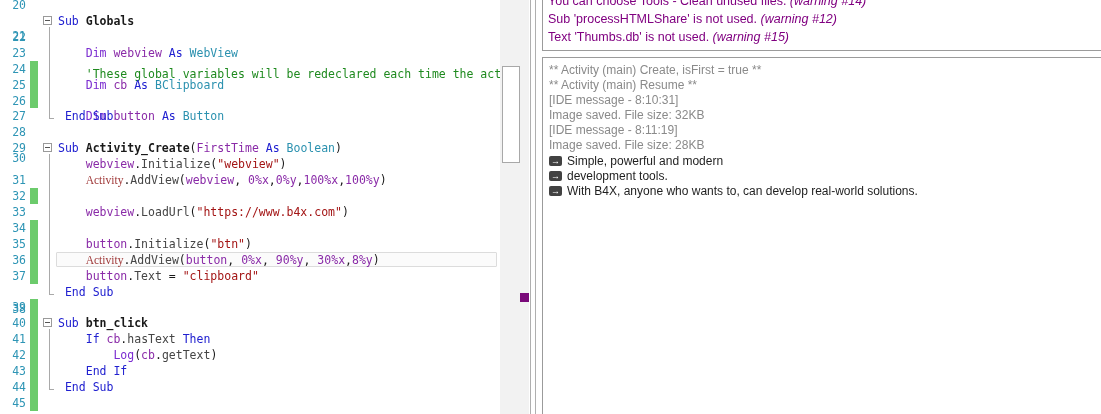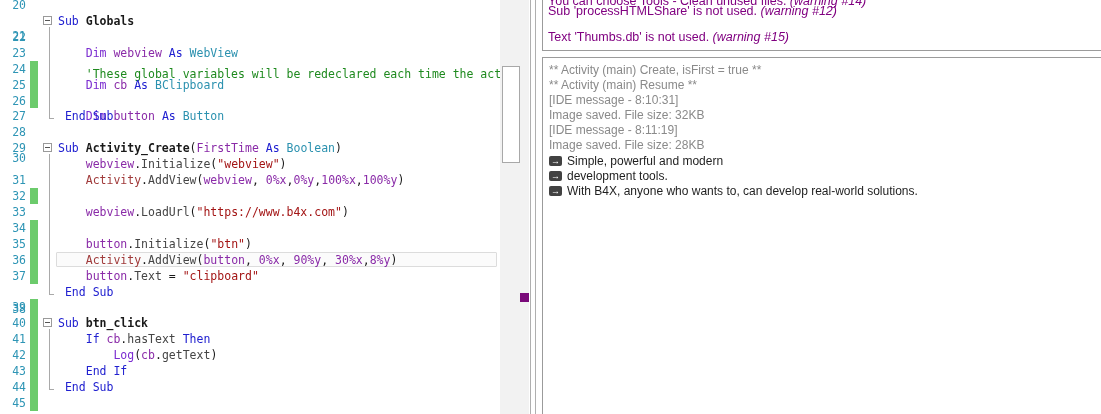--- a/index.html
+++ b/index.html
@@ -33,21 +33,21 @@
   }
   .tk-pl  { color:var(--plain); }
   .tk-kw  { color:var(--kw); }
   .tk-kw2 { color:var(--kw2); }
   .tk-var { color:var(--varc); }
   .tk-num { color:var(--varc); }
   .tk-typ { color:var(--typ); }
   .tk-str { color:var(--str); }
   .tk-cmt { color:var(--cmt); }
   .tk-mth { color:var(--mth); }
-  .tk-obj { color:var(--obj); }
+  .tk-obj { color:var(--obj);font-family:Liberation Serif, serif; }
   .tk-subn{ color:var(--plain); font-weight:bold; }
   
   #scrollbar { position:absolute; left:500px; top:0; width:29px; height:414px; background:#f2f2f2; }
   #sb-thumb  { position:absolute; left:2px; top:66px; width:18px; height:97px; background:#fff; border:1px solid #a8a8a8; }
   #sb-marker { position:absolute; left:20px; top:293px; width:9px; height:9px; }
   
   #split1 { position:absolute; left:530px; top:0; width:1px; height:414px; background:#afafaf; }
   #split2 { position:absolute; left:535px; top:0; width:1px; height:414px; background:#afafaf; }
   
   #warnings {
@@ -148,21 +148,21 @@
       <div class="gbar" style="top: 395px;"></div>
     </div>
   <div id="scrollbar">
     <div id="sb-thumb"></div>
     <div id="sb-marker" style="background: rgb(122, 10, 122);"></div>
   </div>
   <div id="split1"></div>
   <div id="split2"></div>
   <div id="warnings">
       <div class="warnrow" style="top: 14px;"><span>You can choose Tools - Clean unused files. </span><span class="warnnote">(warning #14)</span></div>
-      <div class="warnrow" style="top: 24px; text-align: right;"><span>Sub 'processHTMLShare' is not used. </span><span class="warnnote">(warning #12)</span></div>
+      <div class="warnrow" style="top: 32px; text-align: right;"><span>Sub 'processHTMLShare' is not used. </span><span class="warnnote">(warning #12)</span></div>
       <div class="warnrow" style="top: 50px;"><span>Text 'Thumbs.db' is not used. </span><span class="warnnote">(warning #15)</span></div>
     </div>
   <div id="logs">
       <div class="logrow" style="top: 20.07px;">** Activity (main) Resume **</div>
       <div class="logrow" style="top: 5px;">** Activity (main) Create, isFirst = true **</div>
       <div class="logrow" style="top: 35.14px;">[IDE message - 8:10:31]</div>
       <div class="logrow" style="top: 50.21px;">Image saved. File size: 32KB</div>
       <div class="logrow" style="top: 65.28px;">[IDE message - 8:11:19]</div>
       <div class="logrow" style="top: 80.35px;">Image saved. File size: 28KB</div>
       <div class="tagrow" style="top: 95.42px;">

